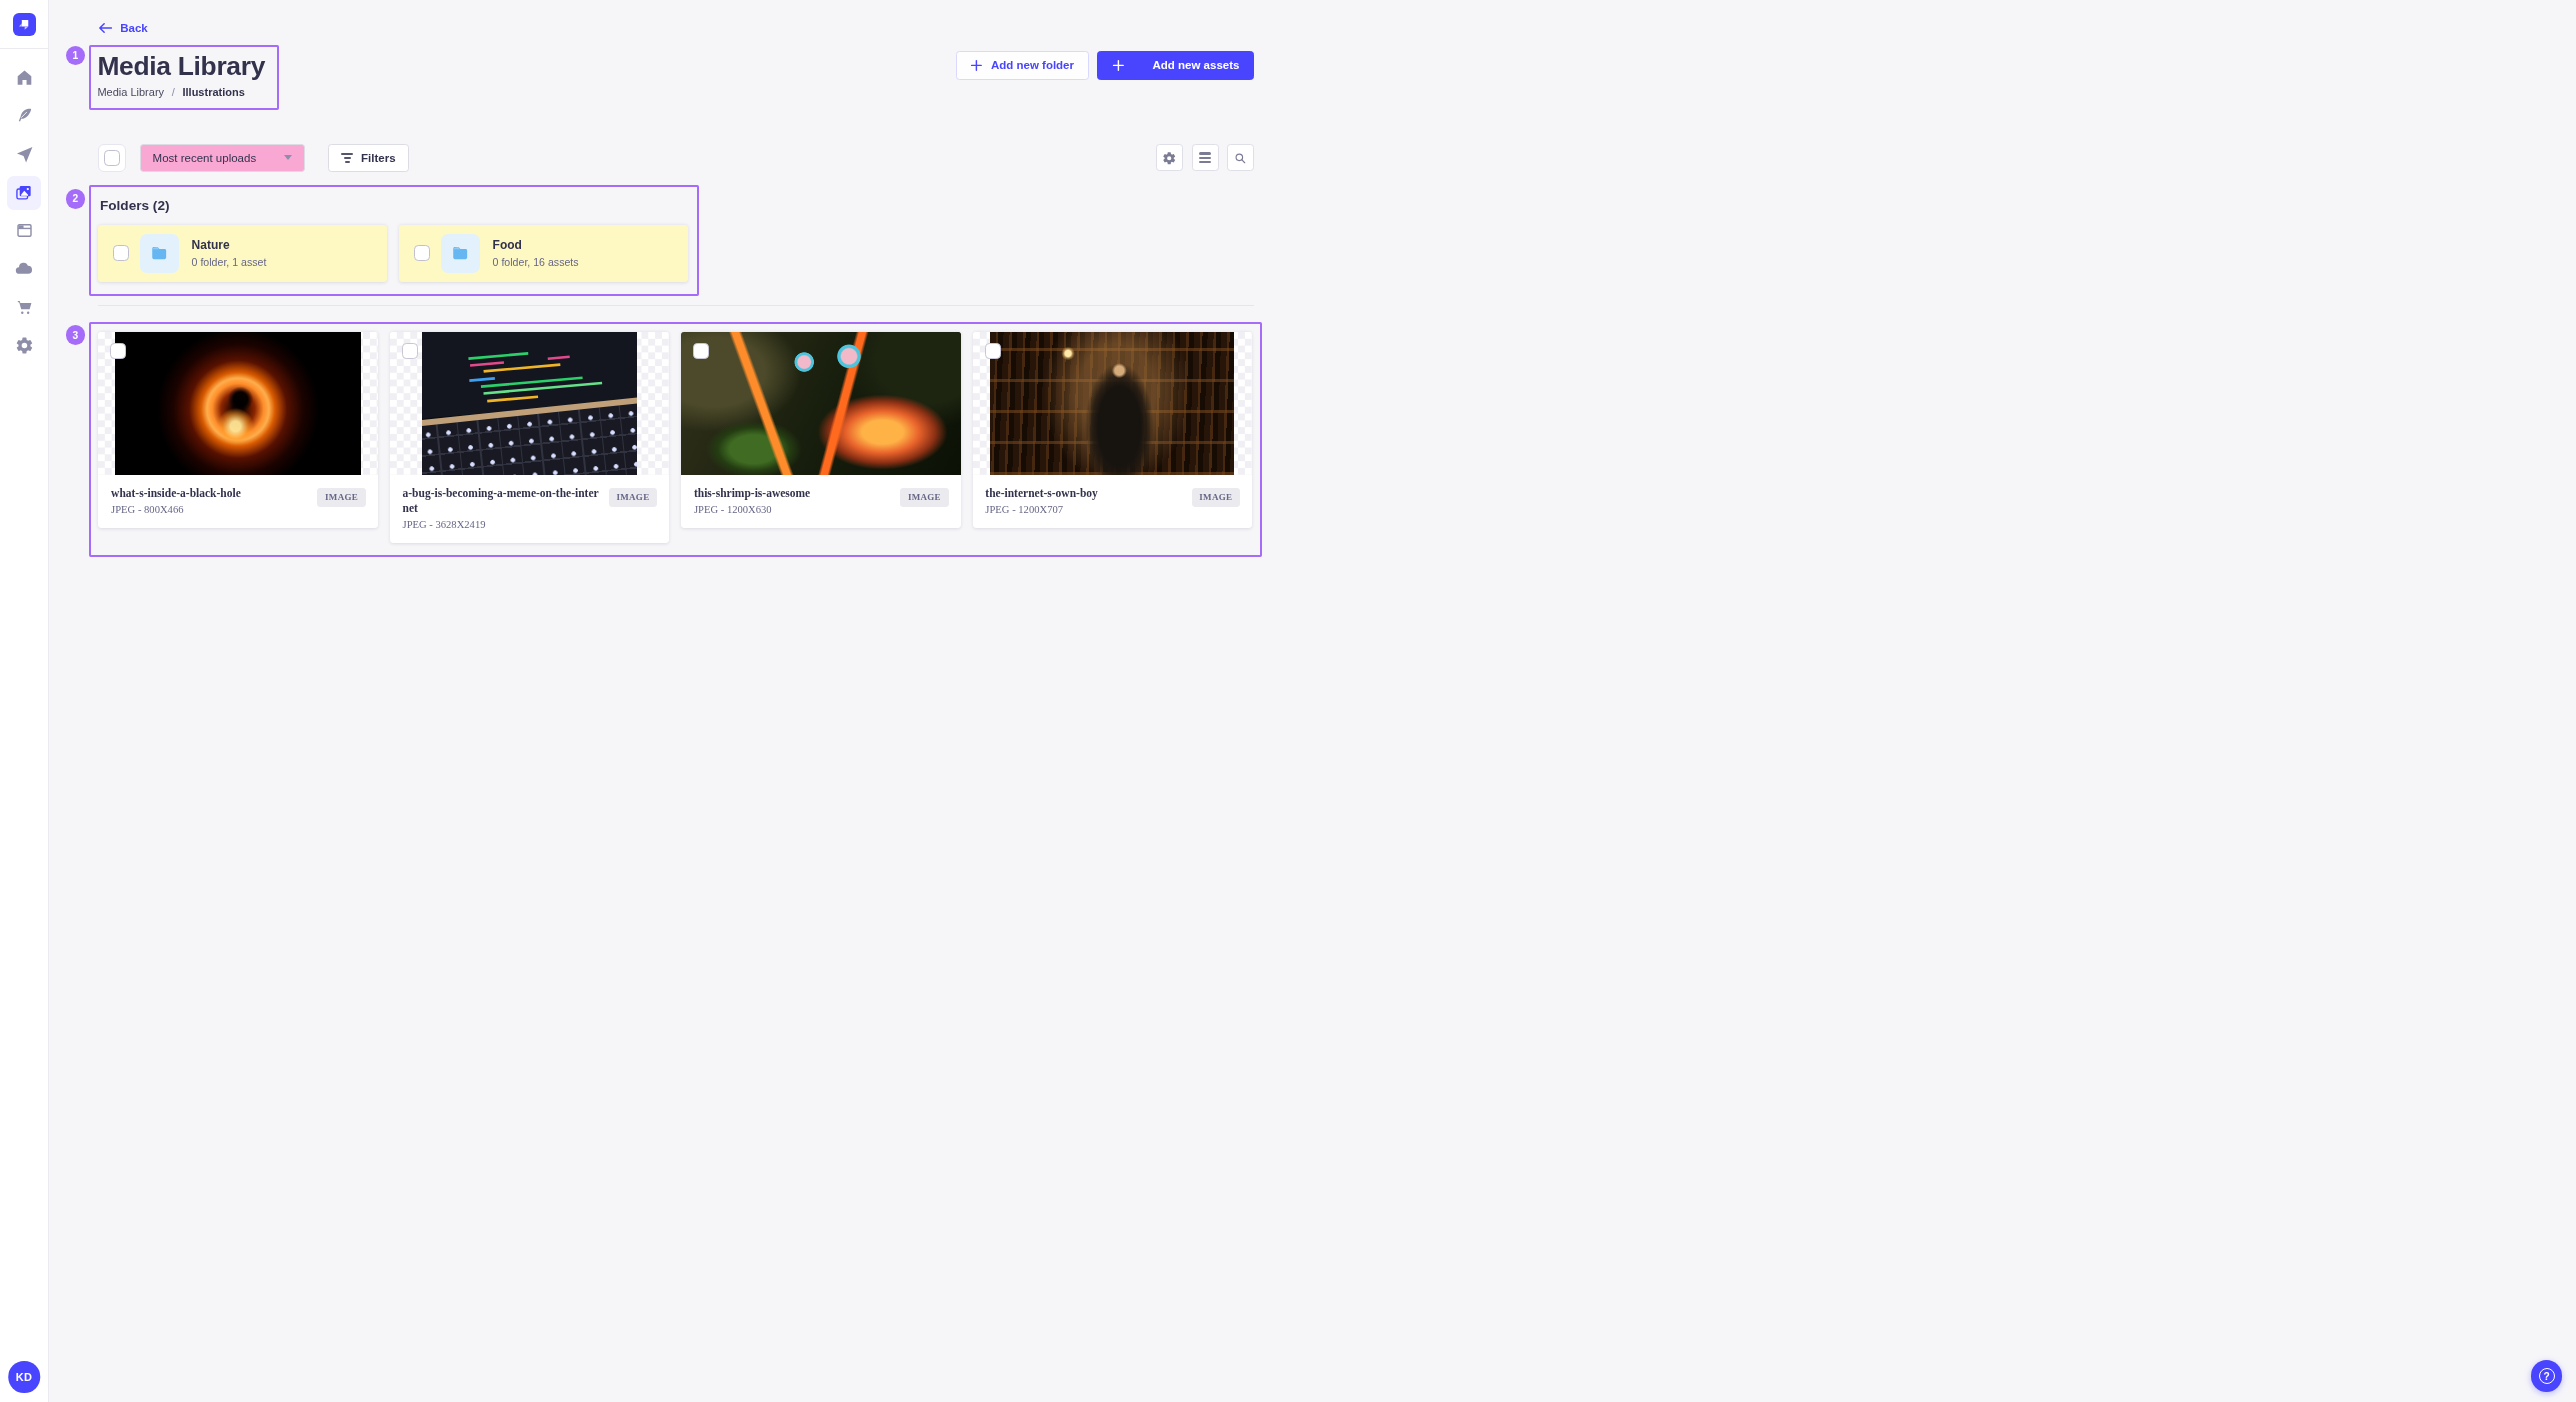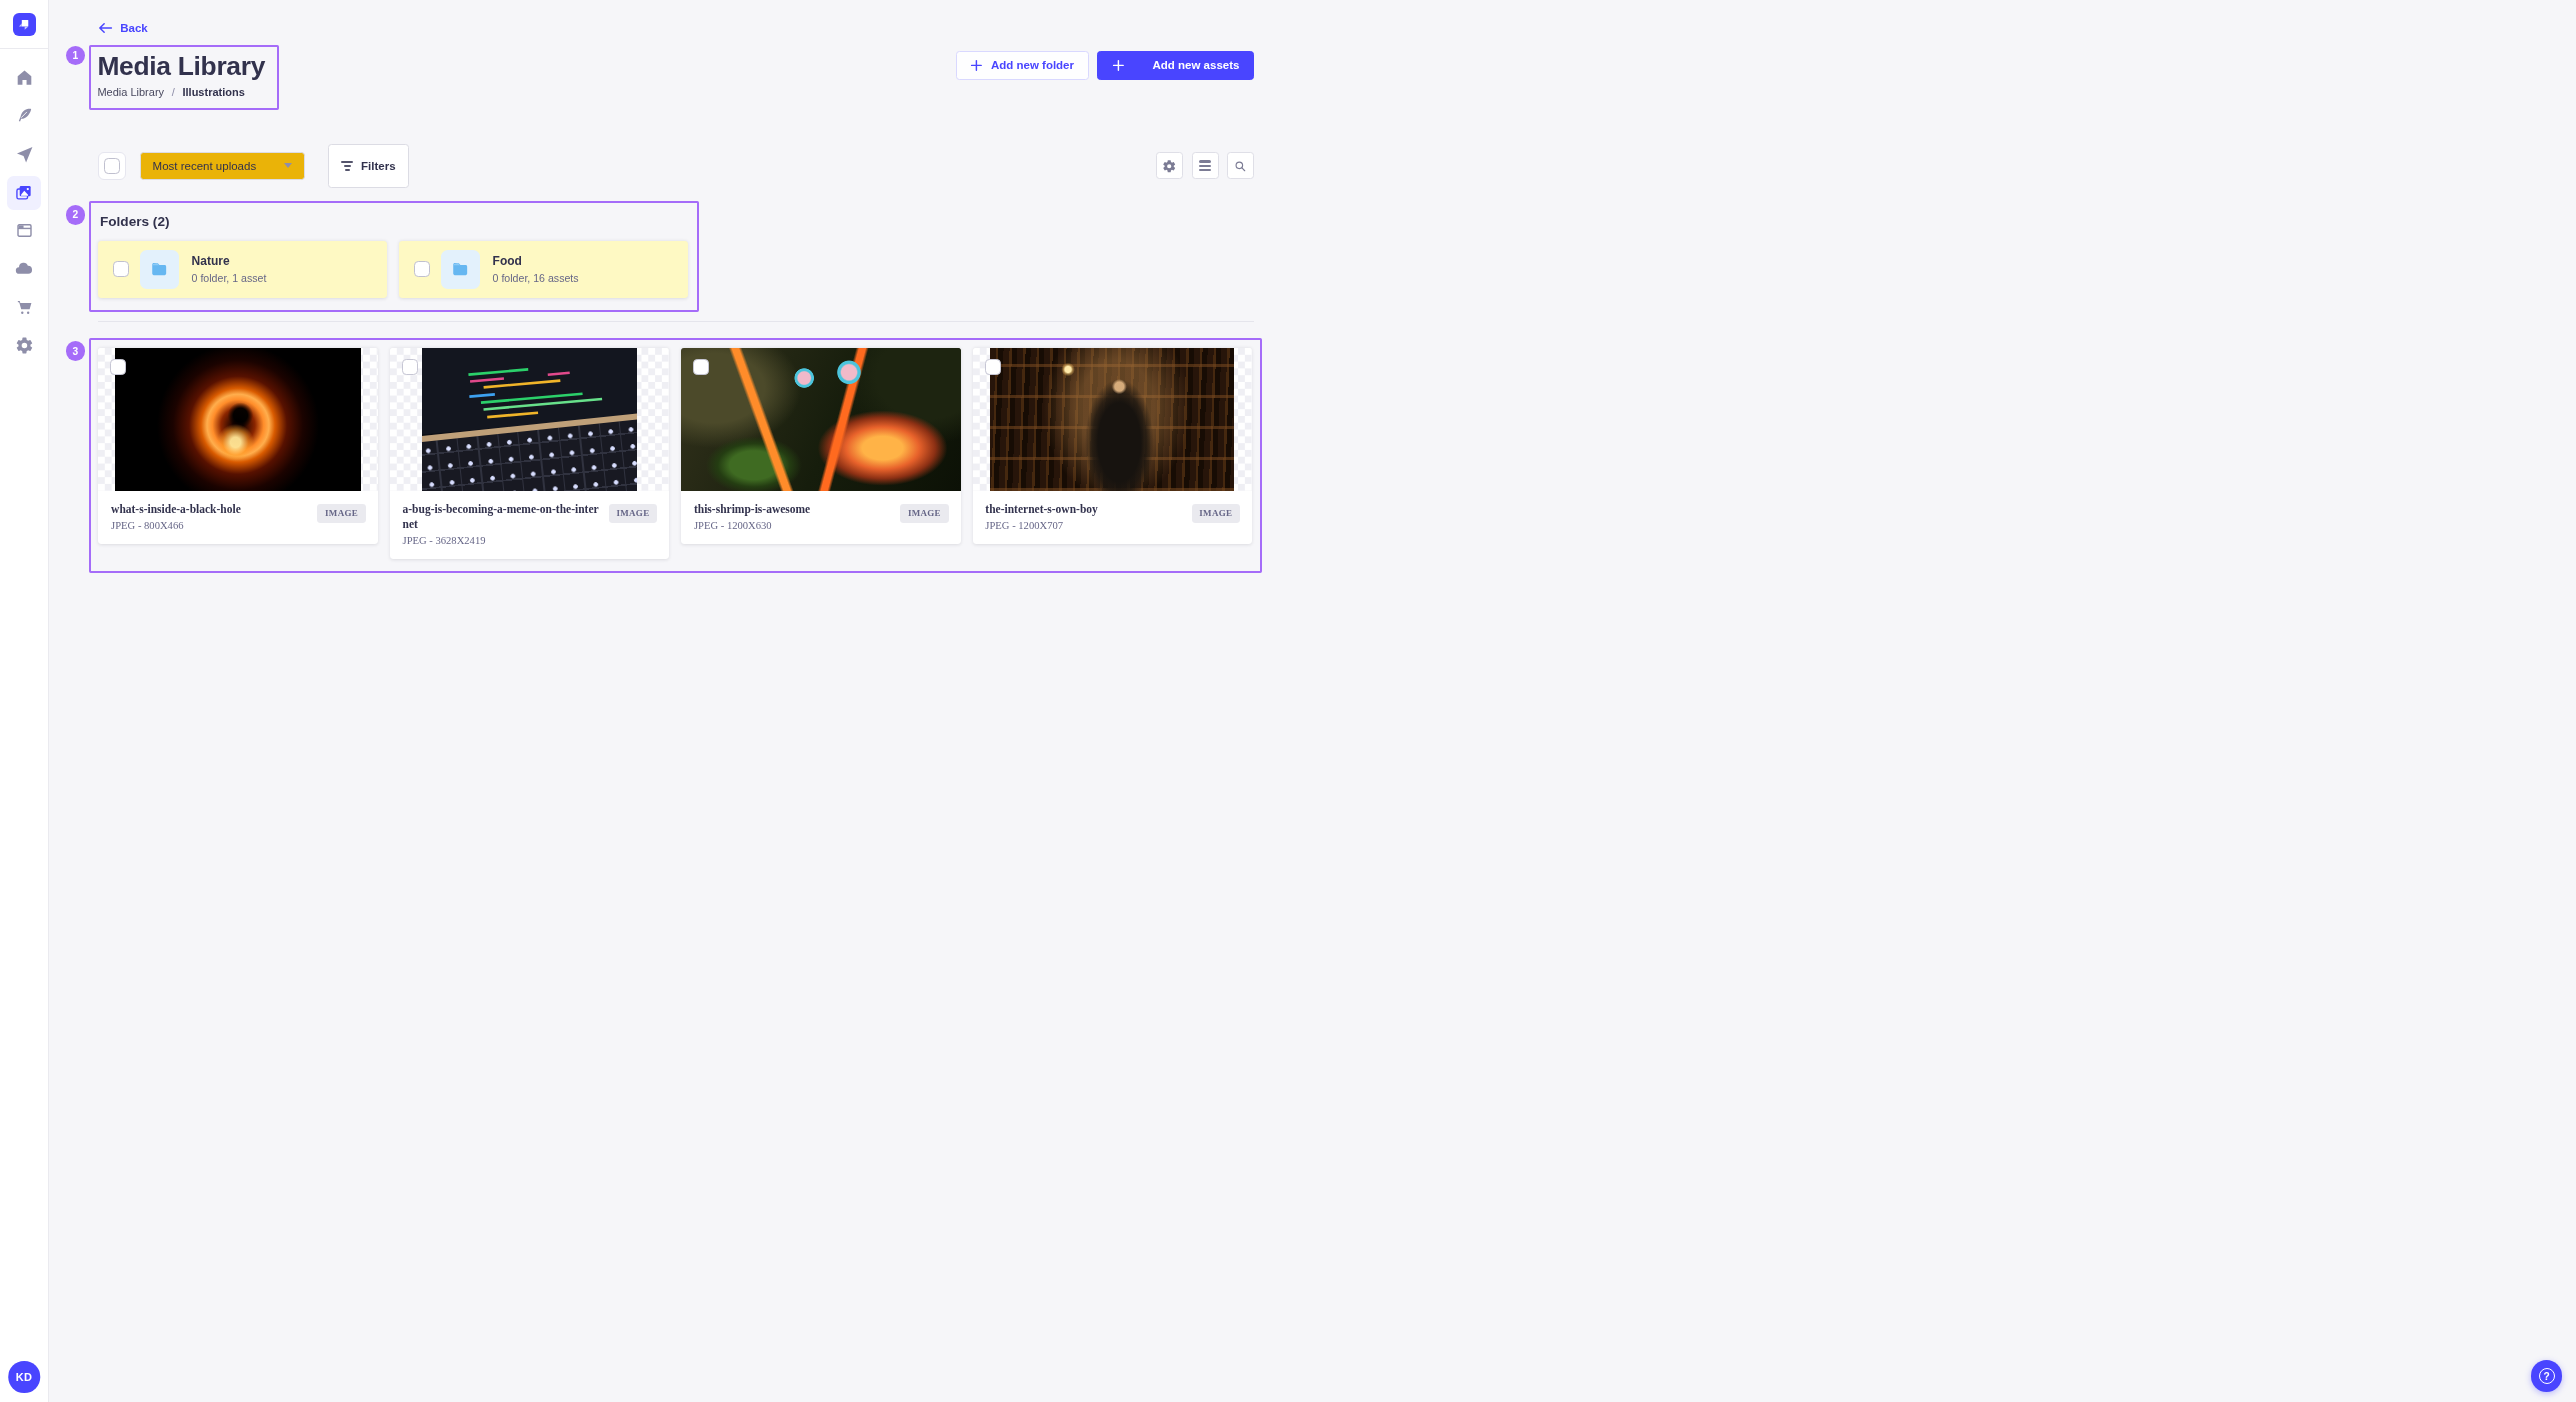--- a/index.html
+++ b/index.html
@@ -40,23 +40,23 @@
   .crumb-current{font-weight:700;color:var(--text);}
   .actions{display:flex;gap:8.5px;margin-top:6px;}
   .btn{height:29px;border-radius:3.4px;font-size:11.5px;font-weight:600;display:inline-flex;align-items:center;gap:7.7px;padding:0 13.6px;cursor:pointer;font-family:inherit;}
   .btn-outline{background:#fefeff;border:0.9px solid #d9d8ff;color:var(--accent);}
   .btn-primary{background:var(--accent);border:0.9px solid var(--accent);color:#fff;gap:28px;}
   
   .toolbar{display:flex;justify-content:space-between;align-items:center;margin-top:34px;}
   .toolbar-left{display:flex;align-items:center;}
   .check-wrap{width:28px;height:28px;background:#fff;border:0.9px solid #e6e6ef;border-radius:6px;display:flex;align-items:center;justify-content:center;cursor:pointer;}
   .checkbox{width:16px;height:16px;border:1.4px solid #c0c0cf;border-radius:4.3px;background:#fff;}
-  .select{height:28px;width:165px;background:#eab308;border:0.9px solid var(--input-border);border-radius:3.4px;display:flex;align-items:center;justify-content:space-between;padding:0 12px;font-size:11.5px;color:var(--text);margin-left:13.6px;cursor:pointer;}
+  .select{height:28px;width:165px;background:#f9a8d4;border:0.9px solid var(--input-border);border-radius:3.4px;display:flex;align-items:center;justify-content:space-between;padding:0 12px;font-size:11.5px;color:var(--text);margin-left:13.6px;cursor:pointer;}
   .caret{width:0;height:0;border-left:4.3px solid transparent;border-right:4.3px solid transparent;border-top:5.1px solid #8e8ea9;}
-  .filters-btn{height:44px;background:#fff;border:0.9px solid var(--input-border);border-radius:3.4px;display:flex;align-items:center;gap:7.7px;padding:0 12.8px;font-size:11.5px;font-weight:600;color:var(--text);margin-left:23px;cursor:pointer;font-family:inherit;}
+  .filters-btn{height:28px;background:#fff;border:0.9px solid var(--input-border);border-radius:3.4px;display:flex;align-items:center;gap:7.7px;padding:0 12.8px;font-size:11.5px;font-weight:600;color:var(--text);margin-left:23px;cursor:pointer;font-family:inherit;}
   .filter-ico{display:flex;flex-direction:column;align-items:center;gap:2.1px;}
   .filter-ico i{display:block;height:2px;border-radius:1.7px;background:#55556d;}
   .filter-ico i:nth-child(1){width:12px;}
   .filter-ico i:nth-child(2){width:7.7px;}
   .filter-ico i:nth-child(3){width:4.3px;}
   .toolbar-right{display:flex;gap:8.5px;}
   .icon-btn{width:27px;height:27px;background:#fff;border:0.9px solid #dfdfe7;border-radius:3.4px;display:flex;align-items:center;justify-content:center;color:#71718c;cursor:pointer;}
   .list-ico{display:flex;flex-direction:column;gap:2.2px;}
   .list-ico i{display:block;width:12px;height:2.2px;border-radius:1.7px;background:#7b7b94;}
   

